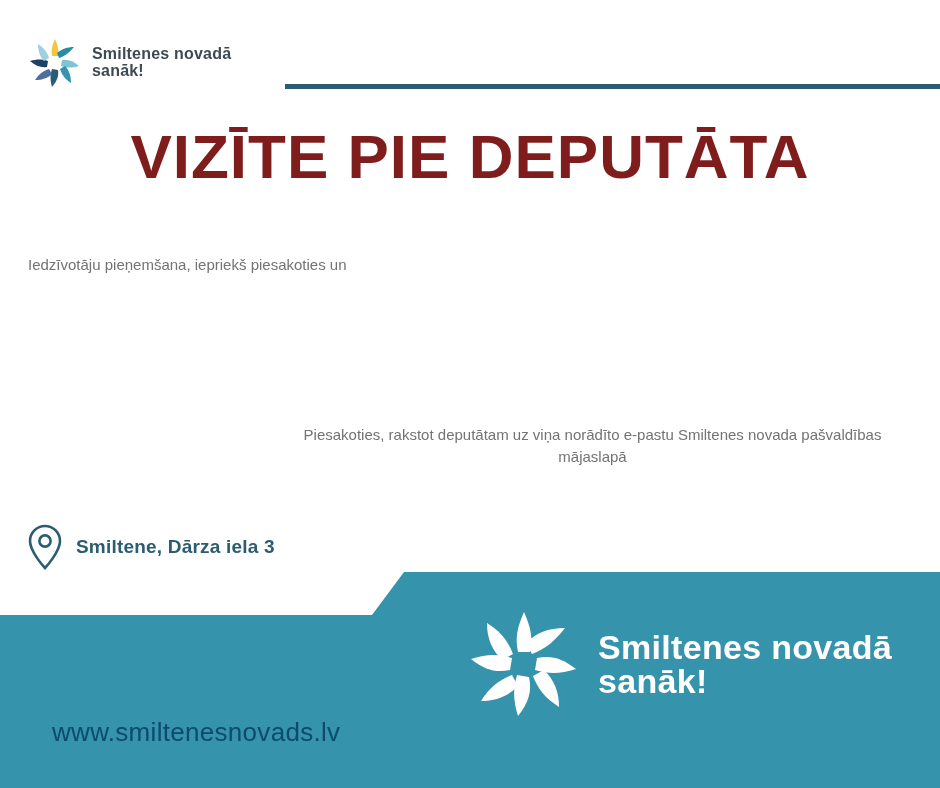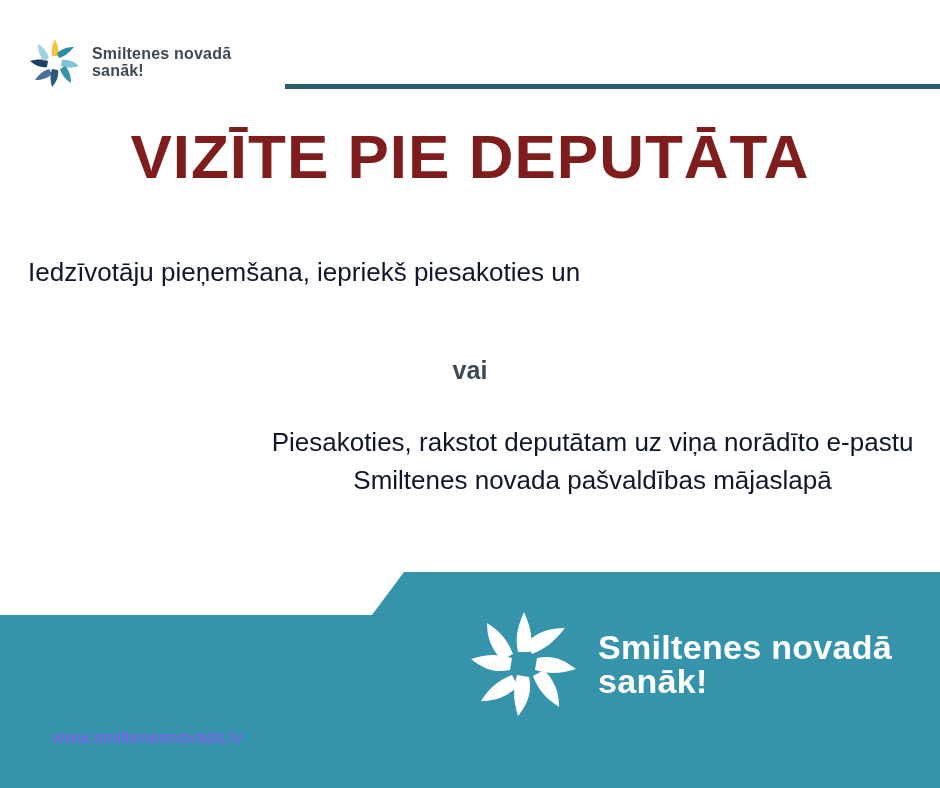--- a/index.html
+++ b/index.html
@@ -59,22 +59,22 @@
     font-size: 62px;
     line-height: 1.05;
     font-weight: bold;
     letter-spacing: 1px;
     color: #7f1d1d;
   }
 
   
   .para {
     position: absolute;
-    color: #0f172a;
-    font-size: 26px;
+    color: #737373;
+    font-size: 15px;
     line-height: 1.45;
   }
   .para-1 {
     top: 238px;
     left: 28px;
     width: 640px;
     text-align: left;
     text-indent: 0;
   }
   .para-1 .l2 { padding-left: 38px; display: block; }
@@ -120,22 +120,22 @@
     bottom: 0;
     width: 940px;
     height: 232px;
     background: #3593ab;
     clip-path: polygon(0 43px, 372px 43px, 404px 0, 940px 0, 940px 232px, 0 232px);
   }
   .footer-url {
     position: absolute;
     left: 52px;
     bottom: 56px;
-    color: #8b5cf6;
-    font-size: 17px;
+    color: #0c4a6e;
+    font-size: 26px;
     letter-spacing: .3px;
   }
   .footer-logo {
     position: absolute;
     right: 48px;
     bottom: 84px;
     display: flex;
     align-items: center;
     gap: 18px;
   }
@@ -178,24 +178,32 @@
   </div>
 
   <div class="header-rule"></div>
 
   <h1 class="title">VIZĪTE PIE DEPUTĀTA</h1>
 
   <div class="para para-1">
     <span class="l1">Iedzīvotāju pieņemšana, iepriekš piesakoties un</span>
   </div>
 
-  <div class="para para-vai">vai</div>
 
   <div class="para para-2">Piesakoties, rakstot deputātam uz viņa norādīto e-pastu Smiltenes novada pašvaldības mājaslapā</div>
 
+  <div class="location">
+    <span class="pin">
+      <svg class="pin" viewBox="0 0 34 46" xmlns="http://www.w3.org/2000/svg" aria-hidden="true">
+        <path d="M17 2 C8.7 2 2 8.7 2 17 C2 28 17 44 17 44 C17 44 32 28 32 17 C32 8.7 25.3 2 17 2 Z" fill="none" stroke="#2b5c72" stroke-width="2.6"></path>
+        <circle cx="17" cy="17" r="5.6" fill="none" stroke="#2b5c72" stroke-width="2.6"></circle>
+      </svg>
+    </span>
+    <span class="addr">Smiltene, Dārza iela 3</span>
+  </div>
 
   <div class="footer-band"></div>
 
   <div class="footer-url">www.smiltenesnovads.lv</div>
 
   <div class="footer-logo">
     <span class="mark">
       <svg class="mark" viewBox="0 0 112 112" xmlns="http://www.w3.org/2000/svg" aria-hidden="true">
         <g fill="#ffffff">
           <path d="M56 4 C63 20 65 30 62 44 L50 44 C47 30 49 20 56 4 Z"></path>

